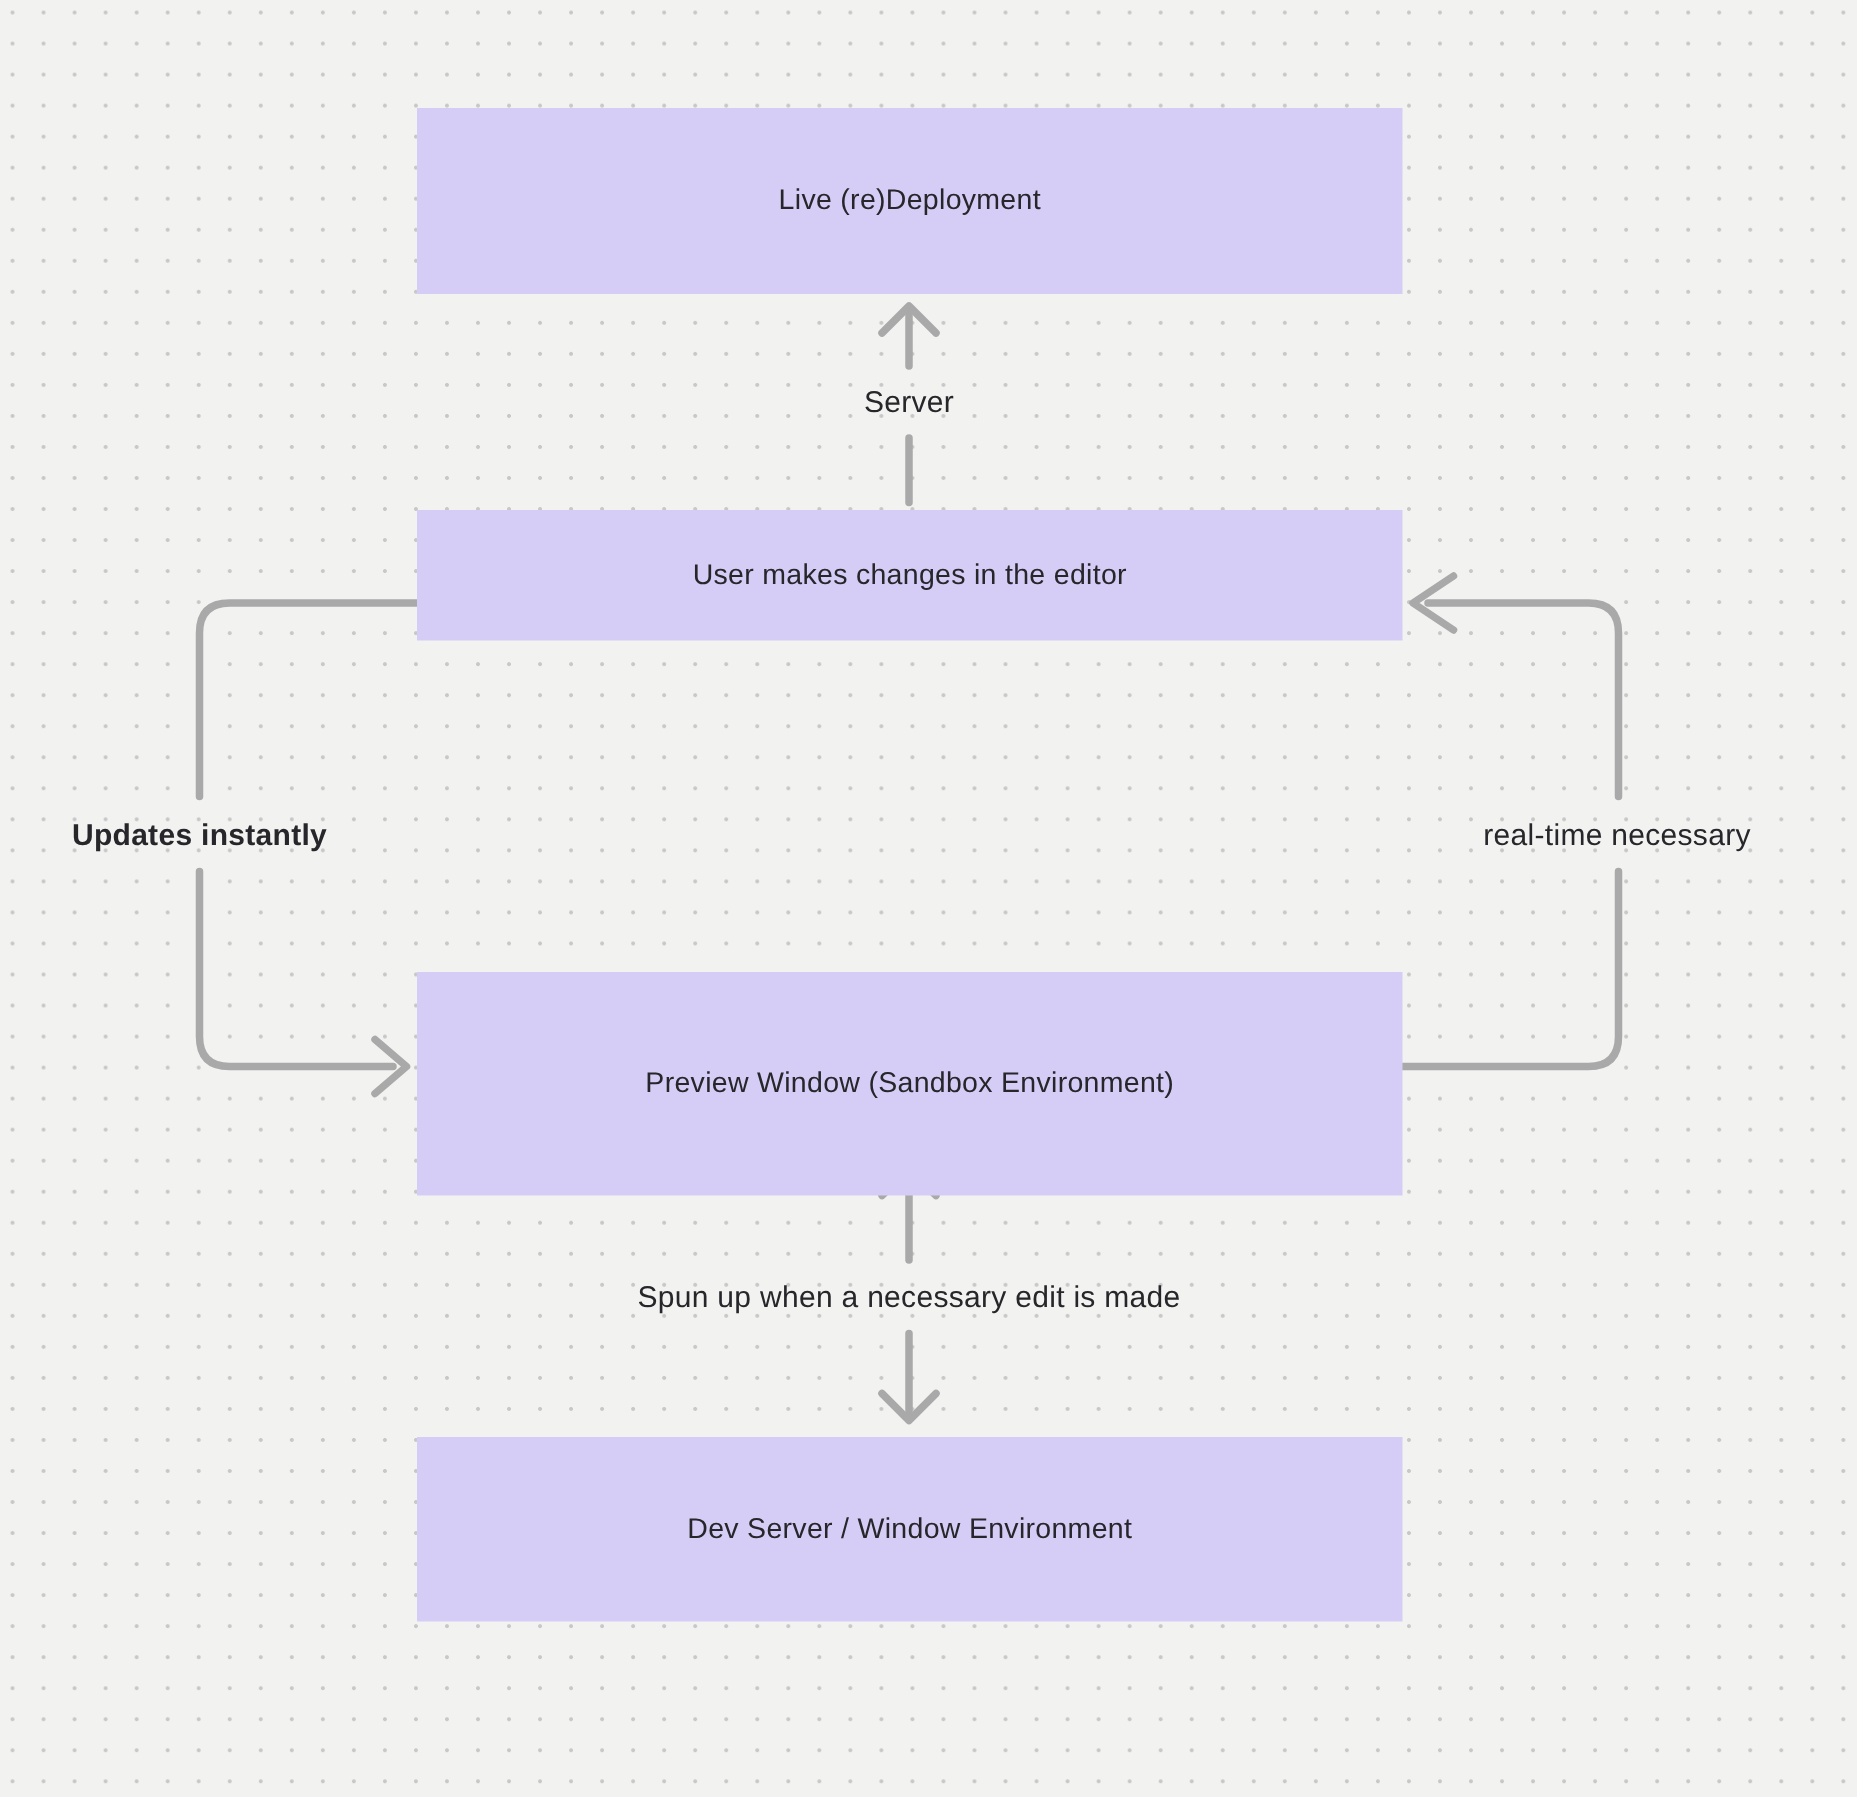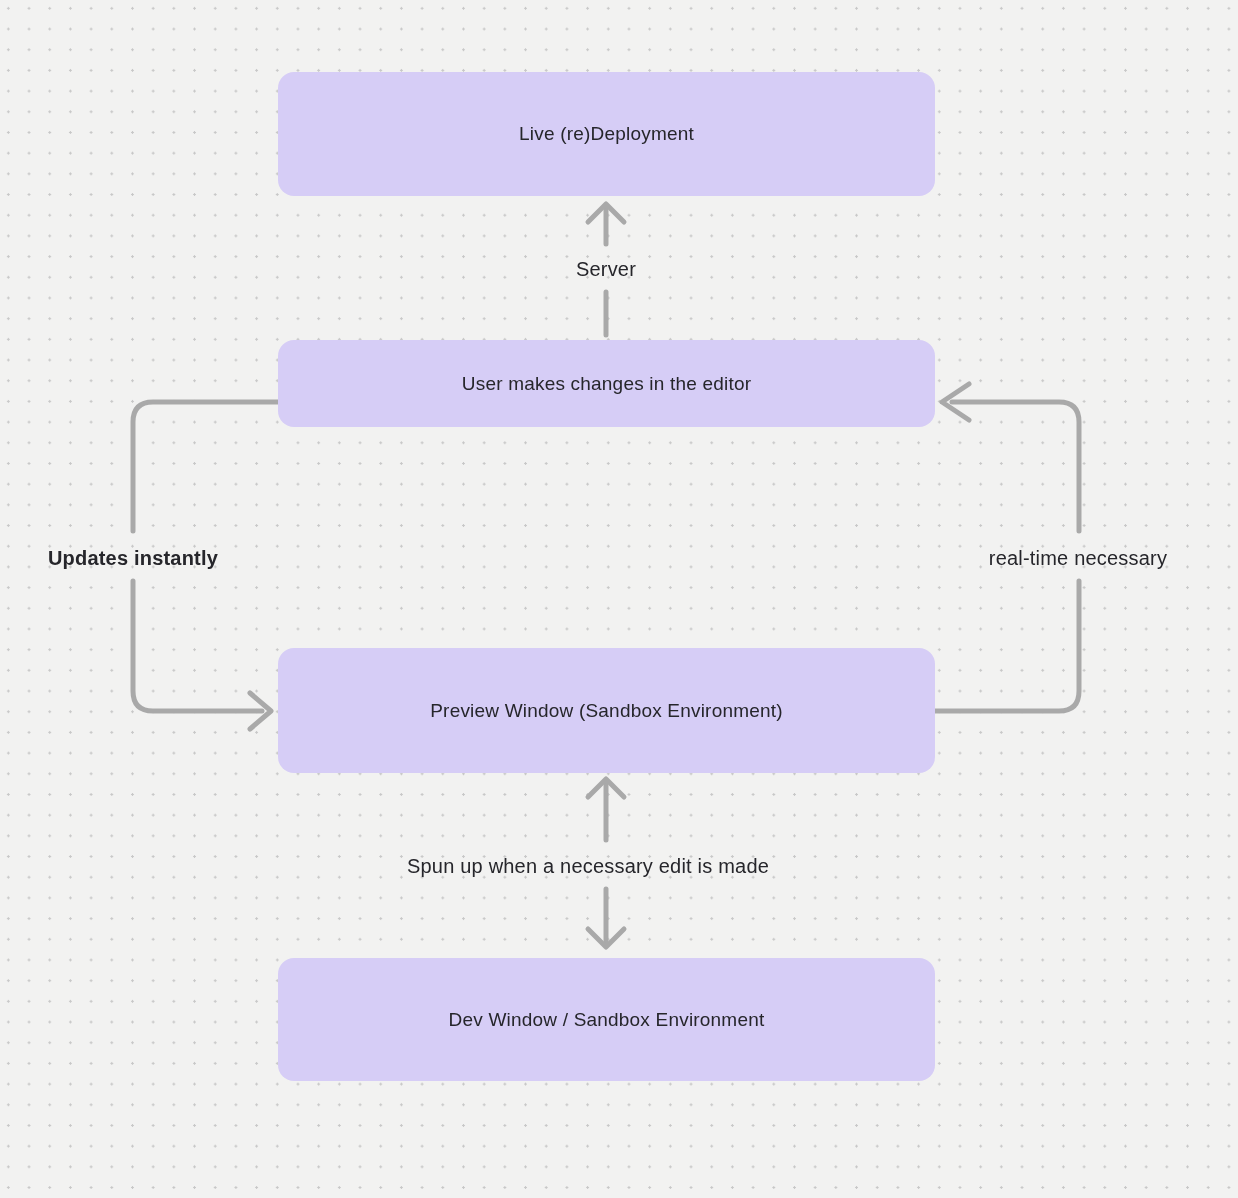--- a/index.html
+++ b/index.html
@@ -28,46 +28,46 @@
     stroke: #a9a9a9;
     stroke-width: 5;
     stroke-linecap: round;
     stroke-linejoin: round;
   }
   .node {
     position: absolute;
     left: 278px;
     width: 657px;
     background: #d6cdf6;
-    border-radius: 16px;
+    border-radius: 0;
     display: flex;
     align-items: center;
     justify-content: center;
   }
   .node span {
     font-size: 19px;
     letter-spacing: 0.2px;
     color: #26262b;
   }
   .node-live      { top: 72px;  height: 124px; }
   .node-editor    { top: 340px; height: 87px; }
-  .node-preview   { top: 648px; height: 125px; }
+  .node-preview   { top: 648px; height: 149px; }
   .node-devserver { top: 958px; height: 123px; }
   .edge-label {
     position: absolute;
     transform: translate(-50%, -50%);
     white-space: nowrap;
     font-size: 20px;
     letter-spacing: 0.2px;
     color: #26262b;
   }
   .label-publish  { left: 606px;  top: 269px; }
   .label-updates  { left: 133px;  top: 558px; font-weight: bold; }
   .label-feedback { left: 1078px; top: 558px; }
-  .label-spunup   { left: 588px;  top: 866px; }
+  .label-spunup   { left: 606px;  top: 866px; }
 </style>
 </head>
 <body>
 
 <div class="canvas">
 
   <svg class="connector-layer" viewBox="0 0 1238 1198" xmlns="http://www.w3.org/2000/svg">
 
     <g>
       <path d="M606 335 V292"></path>
@@ -101,21 +101,21 @@
 
   <div class="node node-editor">
     <span>User makes changes in the editor</span>
   </div>
 
   <div class="node node-preview">
     <span>Preview Window (Sandbox Environment)</span>
   </div>
 
   <div class="node node-devserver">
-    <span>Dev Window / Sandbox Environment</span>
+    <span>Dev Server / Window Environment</span>
   </div>
 
   <div class="edge-label label-publish">Server</div>
 
   <div class="edge-label label-updates">Updates instantly</div>
 
   <div class="edge-label label-feedback">real-time necessary</div>
 
   <div class="edge-label label-spunup">Spun up when a necessary edit is made</div>
 

